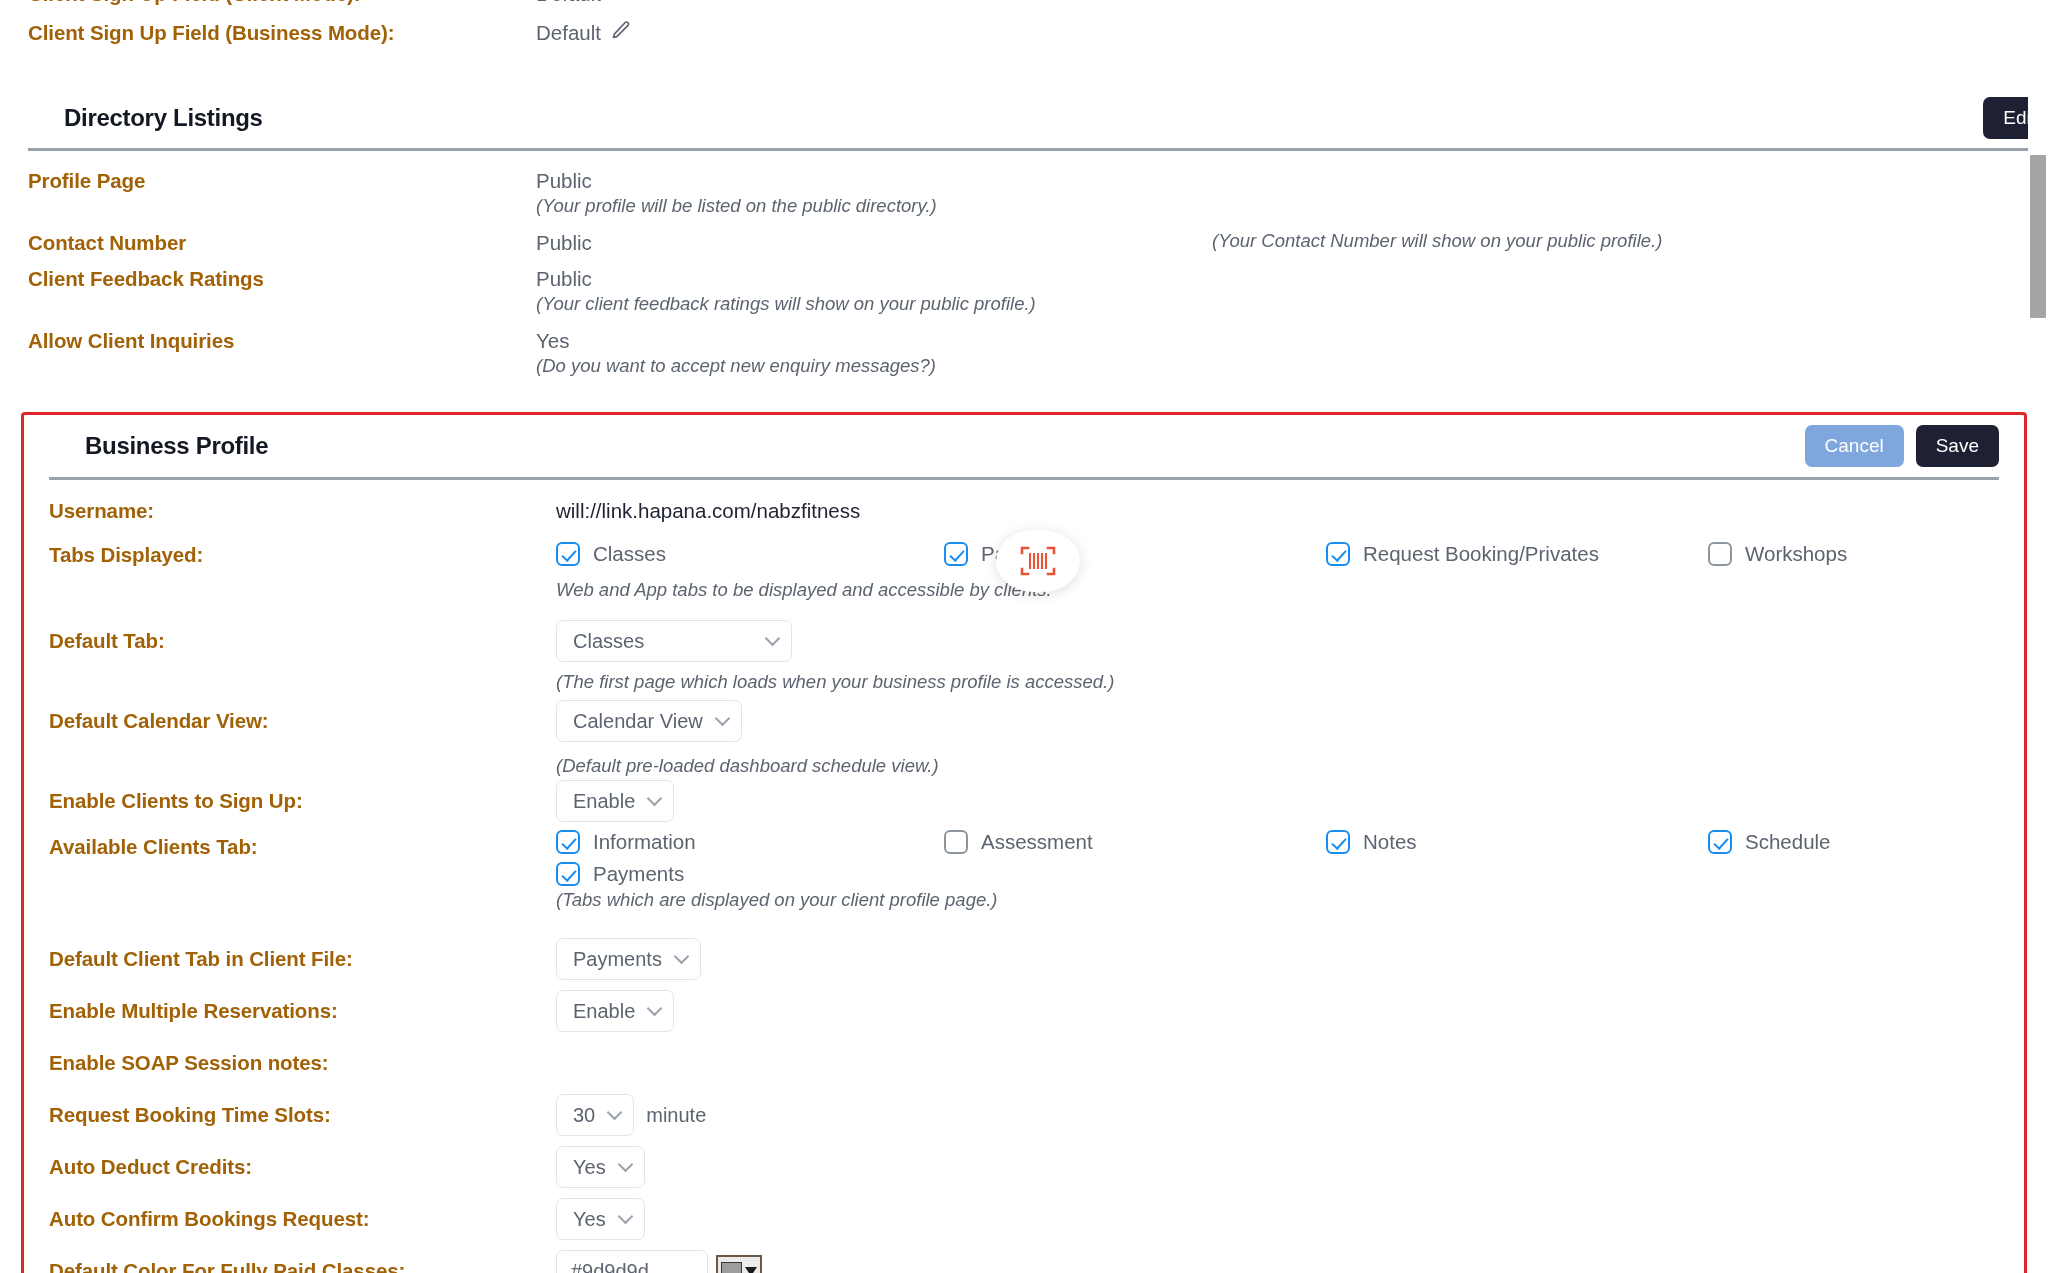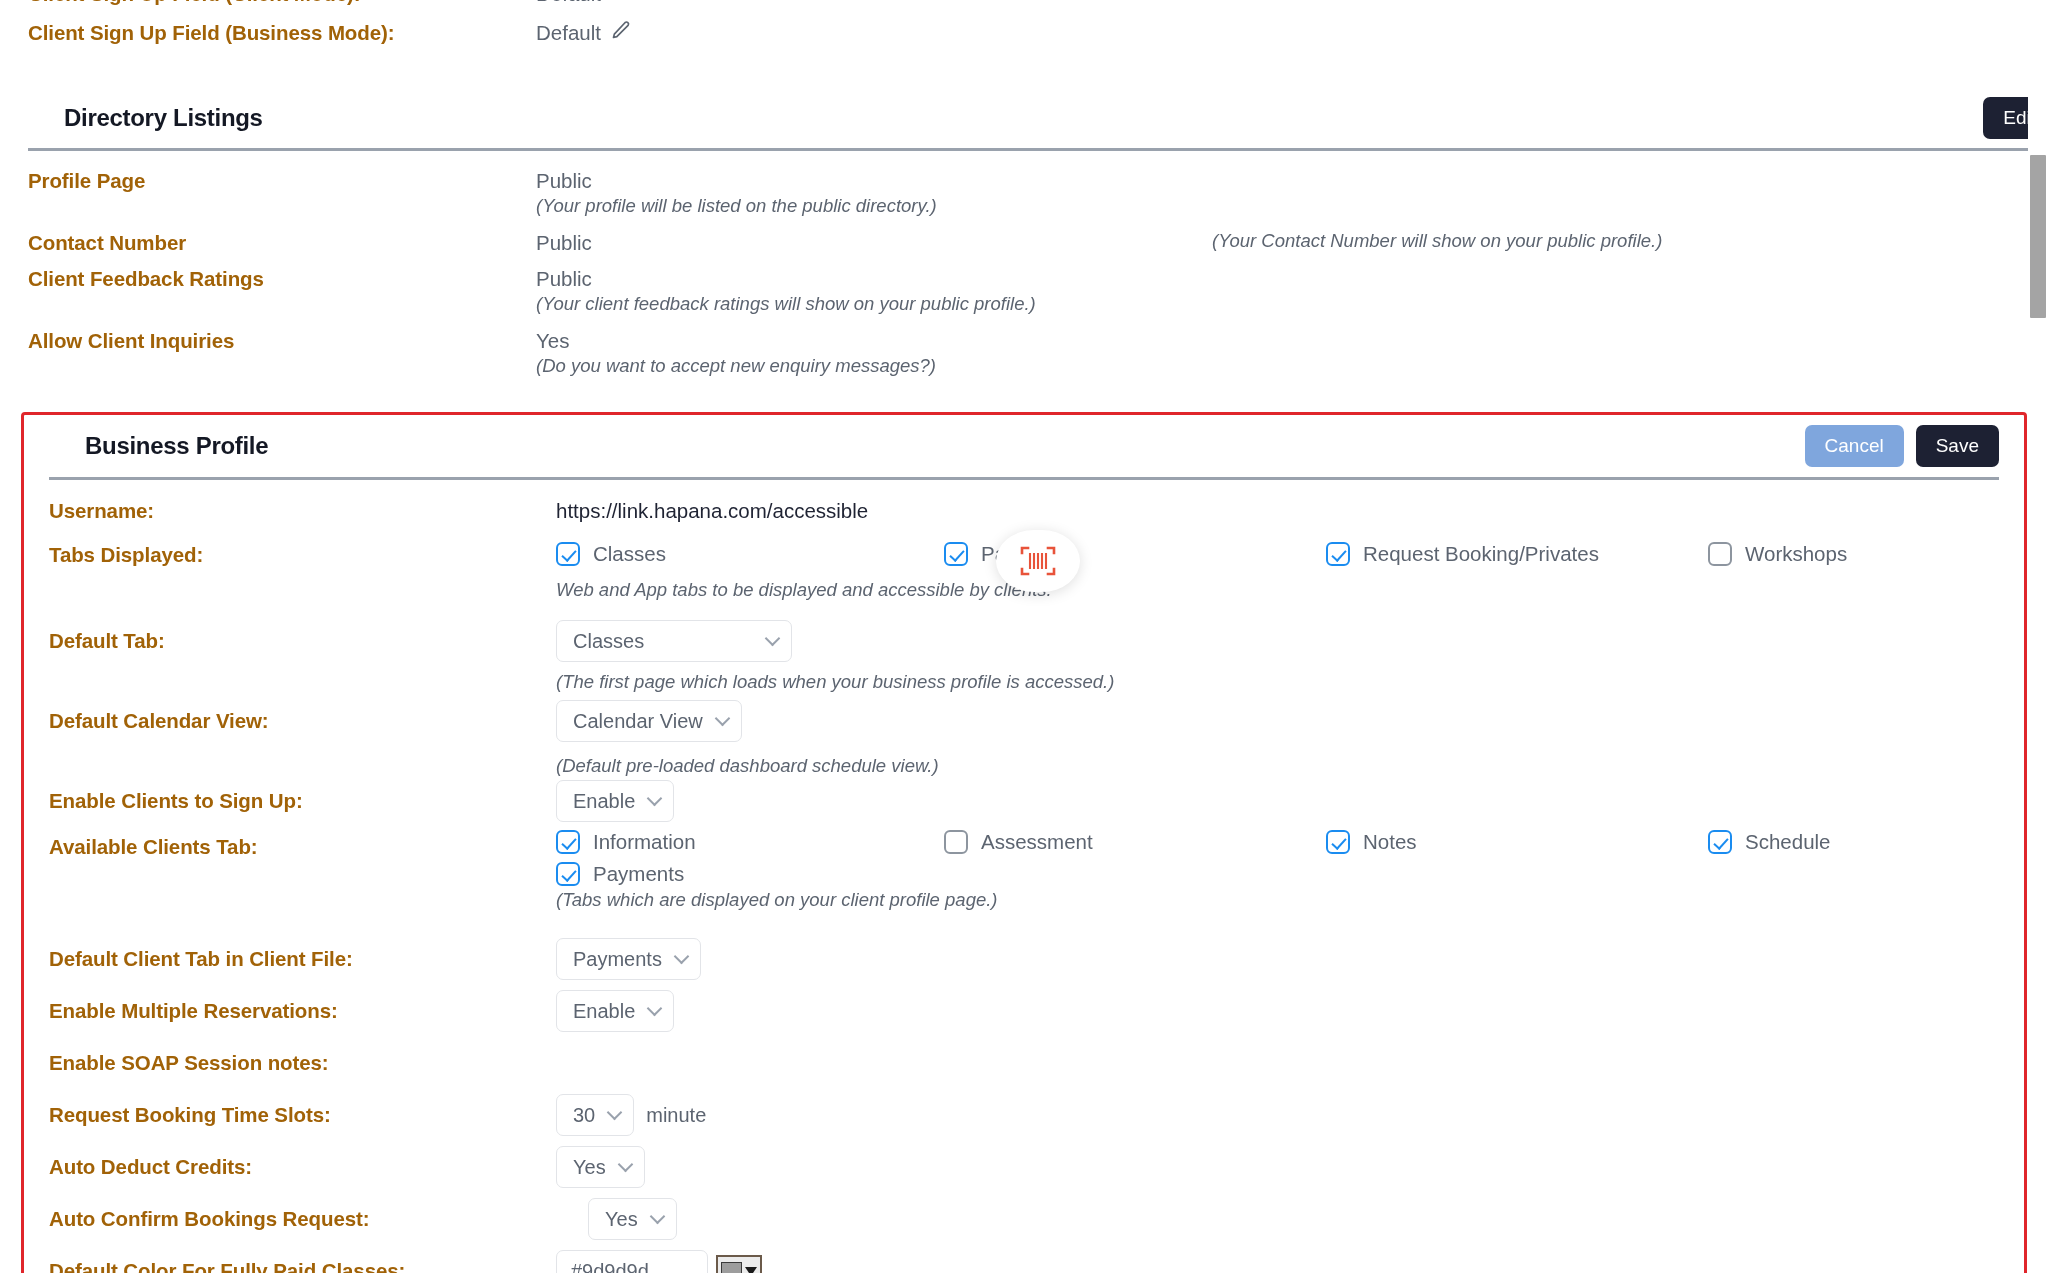--- a/index.html
+++ b/index.html
@@ -316,21 +316,21 @@
         <button class="btn btn-cancel">Cancel</button>
         <button class="btn btn-dark">Save</button>
       </div>
     </div>
     <div class="divider" style="margin:0 25px;"></div>
 
     <div style="position:relative; padding-top:18px;">
 
       <div class="row" style="height:44px;">
         <div class="lbl" style="padding-left:25px;">Username:</div>
-        <div class="val val-dark" style="padding-left:12px;">https://link.hapana.com/accessible</div>
+        <div class="val val-dark" style="padding-left:12px;">will://link.hapana.com/nabzfitness</div>
       </div>
 
       <div class="row" style="height:78px;">
         <div class="lbl" style="padding-left:25px;">Tabs Displayed:</div>
         <div class="val" style="padding-left:12px; position:relative;">
           <div style="position:relative; height:30px;">
             <div class="cbx-wrap" style="position:absolute; left:0; top:0;">
               <span class="cbx checked"></span>
               <span class="cbx-label">Classes</span>
             </div>
@@ -474,21 +474,21 @@
       <div class="row" style="height:52px;">
         <div class="lbl" style="padding-left:25px; padding-top:8px;">Auto Deduct Credits:</div>
         <div class="val" style="padding-left:12px;">
           <div class="sel">
             <span>Yes</span>
             <i class="chev"></i>
           </div>
         </div>
       </div>
 
-      <div class="row" style="height:52px;gap:32px;">
+      <div class="row" style="height:52px;">
         <div class="lbl" style="padding-left:25px; padding-top:8px;">Auto Confirm Bookings Request:</div>
         <div class="val" style="padding-left:12px;">
           <div class="sel">
             <span>Yes</span>
             <i class="chev"></i>
           </div>
         </div>
       </div>
 
       <div class="row" style="height:52px;">

